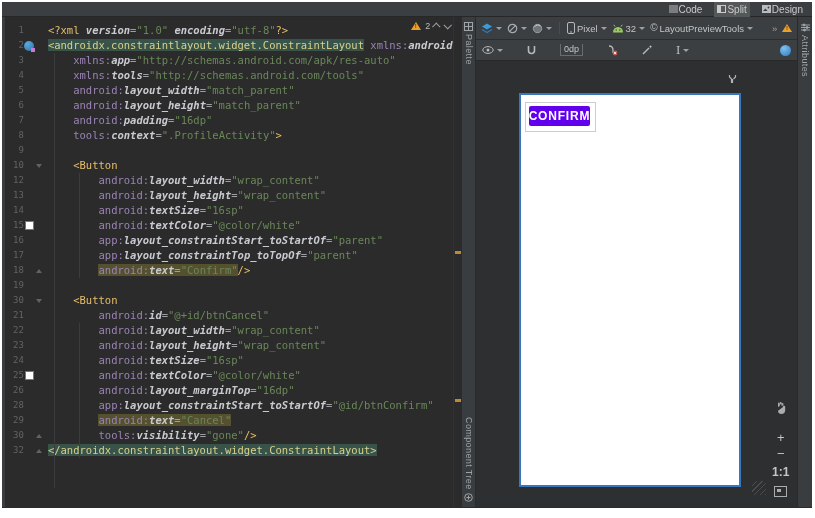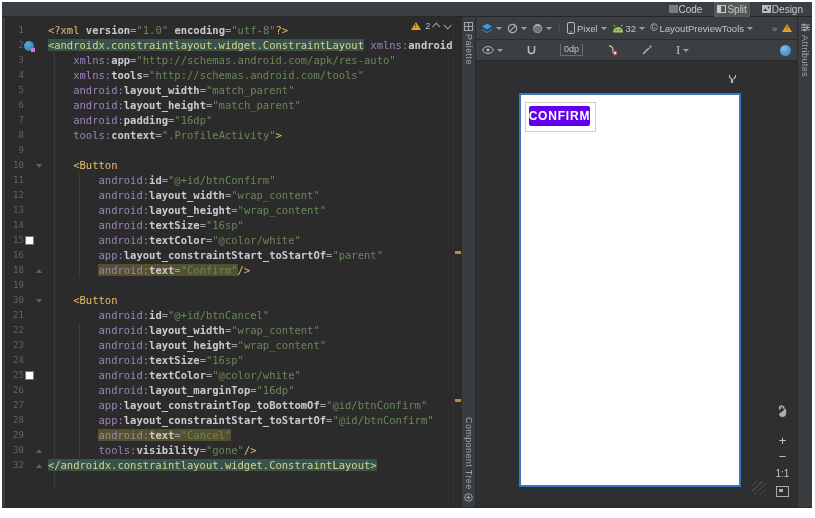--- a/index.html
+++ b/index.html
@@ -21,21 +21,21 @@
   .code-line{display:flex;height:15px;line-height:15px;font-family:"DejaVu Sans Mono",monospace;font-size:10.5px;white-space:pre;}
   .gut{width:38px;flex:none;display:flex;align-items:center;justify-content:flex-end;}
   .lnum{width:18px;text-align:right;color:#606366;font-size:9px;font-family:"DejaVu Sans Mono",monospace;}
   .gslot{width:11px;display:flex;align-items:center;justify-content:center;}
   .fslot{width:9px;display:flex;align-items:center;justify-content:center;}
   .ltext{flex:1;overflow:hidden;padding-left:4px;}
   .tk-decl{color:#E8BF6A;}
   .tk-tag{color:#E8BF6A;}
   .tk-hltag{background:#38544A;color:#D9D08C;}
   .tk-ns{color:#9B84B5;}
-  .tk-attr{color:#C8CAD0;font-weight:bold;}
+  .tk-attr{color:#C8CAD0;font-weight:bold;font-style:italic;}
   .tk-eq{color:#9DA0A3;}
   .tk-val{color:#6A8759;}
   .tk-plain{color:#A9B7C6;}
   .wbg{background:#55512F;}
   .cls-ic{width:10px;height:10px;border-radius:50%;background:radial-gradient(circle at 35% 30%,#55ACE0,#2F6FA8);position:relative;display:inline-block;}
   .cls-ic::after{content:"";position:absolute;right:-1px;bottom:-1px;width:4px;height:4px;background:#C77BD4;}
   .color-swatch{width:7px;height:7px;background:#FFFFFF;border:1px solid #777;display:inline-block;}
   .fold-v{width:0;height:0;border-left:3px solid transparent;border-right:3px solid transparent;border-top:4px solid #5E6366;}
   .fold-u{width:0;height:0;border-left:3px solid transparent;border-right:3px solid transparent;border-bottom:4px solid #5E6366;}
   .indent-guide{position:absolute;width:1px;background:#3A3C3E;}
@@ -70,21 +70,21 @@
 
   .surface{flex:1;background:#2D2F31;position:relative;}
   .canvas{position:absolute;left:43px;top:32px;width:222px;height:394px;background:#FFFFFF;border:2px solid #3876BE;box-sizing:border-box;}
   .sel-outline{position:absolute;left:4px;top:7px;width:69px;height:28px;border:1px solid #CDCDCD;}
   .confirm-btn{position:absolute;left:8px;top:11px;width:61px;height:20px;background:#6200EE;border-radius:2px;color:#FFFFFF;font-size:12px;font-weight:bold;letter-spacing:.8px;display:flex;align-items:center;justify-content:center;}
   .wrench{position:absolute;left:252px;top:13px;}
   .zoom-stack{position:absolute;right:8px;bottom:10px;display:flex;flex-direction:column;align-items:center;gap:7px;}
   .zoom-stack .zbtn{color:#C3C6C8;text-align:center;}
   .z-plus{font-size:13px;line-height:11px;}
   .z-minus{font-size:13px;line-height:8px;}
-  .z-ratio{font-size:10px;font-weight:normal;}
+  .z-ratio{font-size:12px;font-weight:bold;}
   .fit-ic{width:11px;height:9px;border:1px solid #A9ADB0;position:relative;}
   .fit-ic::after{content:"";position:absolute;left:2px;top:2px;width:4px;height:3px;background:#A9ADB0;}
   .hatch{position:absolute;right:31px;bottom:12px;width:14px;height:14px;background:repeating-linear-gradient(135deg,transparent 0 3px,#56595B 3px 4px);opacity:.7;}
 </style>
 </head>
 <body>
 
 <div class="window">
 
   <div class="mode-bar">
@@ -124,36 +124,35 @@
           <div class="code-line"><span class="gut"><span class="lnum">1</span><span class="gslot"></span><span class="fslot"></span></span><span class="ltext"><span class="tk-decl">&lt;?xml </span><span class="tk-attr">version</span><span class="tk-eq">=</span><span class="tk-val">"1.0"</span><span class="tk-plain"> </span><span class="tk-attr">encoding</span><span class="tk-eq">=</span><span class="tk-val">"utf-8"</span><span class="tk-decl">?&gt;</span></span></div>
           <div class="code-line"><span class="gut"><span class="lnum">2</span><span class="gslot"><span class="cls-ic"></span></span><span class="fslot"></span></span><span class="ltext"><span class="tk-hltag">&lt;androidx.constraintlayout.widget.ConstraintLayout</span><span class="tk-plain"> </span><span class="tk-ns">xmlns:</span><span class="tk-attr">android</span><span class="tk-eq">=</span><span class="tk-val">"http://schem</span></span></div>
           <div class="code-line"><span class="gut"><span class="lnum">3</span><span class="gslot"></span><span class="fslot"></span></span><span class="ltext"><span class="tk-plain">    </span><span class="tk-ns">xmlns:</span><span class="tk-attr">app</span><span class="tk-eq">=</span><span class="tk-val">"http://schemas.android.com/apk/res-auto"</span></span></div>
           <div class="code-line"><span class="gut"><span class="lnum">4</span><span class="gslot"></span><span class="fslot"></span></span><span class="ltext"><span class="tk-plain">    </span><span class="tk-ns">xmlns:</span><span class="tk-attr">tools</span><span class="tk-eq">=</span><span class="tk-val">"http://schemas.android.com/tools"</span></span></div>
           <div class="code-line"><span class="gut"><span class="lnum">5</span><span class="gslot"></span><span class="fslot"></span></span><span class="ltext"><span class="tk-plain">    </span><span class="tk-ns">android:</span><span class="tk-attr">layout_width</span><span class="tk-eq">=</span><span class="tk-val">"match_parent"</span></span></div>
           <div class="code-line"><span class="gut"><span class="lnum">6</span><span class="gslot"></span><span class="fslot"></span></span><span class="ltext"><span class="tk-plain">    </span><span class="tk-ns">android:</span><span class="tk-attr">layout_height</span><span class="tk-eq">=</span><span class="tk-val">"match_parent"</span></span></div>
           <div class="code-line"><span class="gut"><span class="lnum">7</span><span class="gslot"></span><span class="fslot"></span></span><span class="ltext"><span class="tk-plain">    </span><span class="tk-ns">android:</span><span class="tk-attr">padding</span><span class="tk-eq">=</span><span class="tk-val">"16dp"</span></span></div>
           <div class="code-line"><span class="gut"><span class="lnum">8</span><span class="gslot"></span><span class="fslot"></span></span><span class="ltext"><span class="tk-plain">    </span><span class="tk-ns">tools:</span><span class="tk-attr">context</span><span class="tk-eq">=</span><span class="tk-val">".ProfileActivity"</span><span class="tk-tag">&gt;</span></span></div>
           <div class="code-line"><span class="gut"><span class="lnum">9</span><span class="gslot"></span><span class="fslot"></span></span><span class="ltext"></span></div>
           <div class="code-line"><span class="gut"><span class="lnum">10</span><span class="gslot"></span><span class="fslot"><span class="fold-v"></span></span></span><span class="ltext"><span class="tk-plain">    </span><span class="tk-tag">&lt;Button</span></span></div>
-          <div class="code-line"><span class="gut"><span class="lnum">11</span><span class="gslot"></span><span class="fslot"></span></span><span class="ltext"><span class="tk-plain">        </span><span class="tk-ns">android:</span><span class="tk-attr">id</span><span class="tk-eq">=</span><span class="tk-val">"@+id/btnConfirm"</span></span></div>
           <div class="code-line"><span class="gut"><span class="lnum">12</span><span class="gslot"></span><span class="fslot"></span></span><span class="ltext"><span class="tk-plain">        </span><span class="tk-ns">android:</span><span class="tk-attr">layout_width</span><span class="tk-eq">=</span><span class="tk-val">"wrap_content"</span></span></div>
           <div class="code-line"><span class="gut"><span class="lnum">13</span><span class="gslot"></span><span class="fslot"></span></span><span class="ltext"><span class="tk-plain">        </span><span class="tk-ns">android:</span><span class="tk-attr">layout_height</span><span class="tk-eq">=</span><span class="tk-val">"wrap_content"</span></span></div>
           <div class="code-line"><span class="gut"><span class="lnum">14</span><span class="gslot"></span><span class="fslot"></span></span><span class="ltext"><span class="tk-plain">        </span><span class="tk-ns">android:</span><span class="tk-attr">textSize</span><span class="tk-eq">=</span><span class="tk-val">"16sp"</span></span></div>
           <div class="code-line"><span class="gut"><span class="lnum">15</span><span class="gslot"><span class="color-swatch"></span></span><span class="fslot"></span></span><span class="ltext"><span class="tk-plain">        </span><span class="tk-ns">android:</span><span class="tk-attr">textColor</span><span class="tk-eq">=</span><span class="tk-val">"@color/white"</span></span></div>
           <div class="code-line"><span class="gut"><span class="lnum">16</span><span class="gslot"></span><span class="fslot"></span></span><span class="ltext"><span class="tk-plain">        </span><span class="tk-ns">app:</span><span class="tk-attr">layout_constraintStart_toStartOf</span><span class="tk-eq">=</span><span class="tk-val">"parent"</span></span></div>
+          <div class="code-line"><span class="gut"><span class="lnum">17</span><span class="gslot"></span><span class="fslot"></span></span><span class="ltext"><span class="tk-plain">        </span><span class="tk-ns">app:</span><span class="tk-attr">layout_constraintTop_toTopOf</span><span class="tk-eq">=</span><span class="tk-val">"parent"</span></span></div>
           <div class="code-line"><span class="gut"><span class="lnum">18</span><span class="gslot"></span><span class="fslot"><span class="fold-u"></span></span></span><span class="ltext"><span class="tk-plain">        </span><span class="tk-ns wbg">android:</span><span class="tk-attr wbg">text</span><span class="tk-eq wbg">=</span><span class="tk-val wbg">"Confirm"</span><span class="tk-tag">/&gt;</span></span></div>
           <div class="code-line"><span class="gut"><span class="lnum">19</span><span class="gslot"></span><span class="fslot"></span></span><span class="ltext"></span></div>
           <div class="code-line"><span class="gut"><span class="lnum">30</span><span class="gslot"></span><span class="fslot"><span class="fold-v"></span></span></span><span class="ltext"><span class="tk-plain">    </span><span class="tk-tag">&lt;Button</span></span></div>
           <div class="code-line"><span class="gut"><span class="lnum">21</span><span class="gslot"></span><span class="fslot"></span></span><span class="ltext"><span class="tk-plain">        </span><span class="tk-ns">android:</span><span class="tk-attr">id</span><span class="tk-eq">=</span><span class="tk-val">"@+id/btnCancel"</span></span></div>
           <div class="code-line"><span class="gut"><span class="lnum">22</span><span class="gslot"></span><span class="fslot"></span></span><span class="ltext"><span class="tk-plain">        </span><span class="tk-ns">android:</span><span class="tk-attr">layout_width</span><span class="tk-eq">=</span><span class="tk-val">"wrap_content"</span></span></div>
           <div class="code-line"><span class="gut"><span class="lnum">23</span><span class="gslot"></span><span class="fslot"></span></span><span class="ltext"><span class="tk-plain">        </span><span class="tk-ns">android:</span><span class="tk-attr">layout_height</span><span class="tk-eq">=</span><span class="tk-val">"wrap_content"</span></span></div>
           <div class="code-line"><span class="gut"><span class="lnum">24</span><span class="gslot"></span><span class="fslot"></span></span><span class="ltext"><span class="tk-plain">        </span><span class="tk-ns">android:</span><span class="tk-attr">textSize</span><span class="tk-eq">=</span><span class="tk-val">"16sp"</span></span></div>
           <div class="code-line"><span class="gut"><span class="lnum">25</span><span class="gslot"><span class="color-swatch"></span></span><span class="fslot"></span></span><span class="ltext"><span class="tk-plain">        </span><span class="tk-ns">android:</span><span class="tk-attr">textColor</span><span class="tk-eq">=</span><span class="tk-val">"@color/white"</span></span></div>
           <div class="code-line"><span class="gut"><span class="lnum">26</span><span class="gslot"></span><span class="fslot"></span></span><span class="ltext"><span class="tk-plain">        </span><span class="tk-ns">android:</span><span class="tk-attr">layout_marginTop</span><span class="tk-eq">=</span><span class="tk-val">"16dp"</span></span></div>
-          <div class="code-line"><span class="gut"><span class="lnum">27</span><span class="gslot"></span><span class="fslot"></span></span><span class="ltext"><span class="tk-plain">        </span><span class="tk-ns">app:</span><span class="tk-attr">layout_constraintTop_toBottomOf</span><span class="tk-eq">=</span><span class="tk-val">"@id/btnConfirm"</span></span></div>
           <div class="code-line"><span class="gut"><span class="lnum">28</span><span class="gslot"></span><span class="fslot"></span></span><span class="ltext"><span class="tk-plain">        </span><span class="tk-ns">app:</span><span class="tk-attr">layout_constraintStart_toStartOf</span><span class="tk-eq">=</span><span class="tk-val">"@id/btnConfirm"</span></span></div>
           <div class="code-line"><span class="gut"><span class="lnum">29</span><span class="gslot"></span><span class="fslot"></span></span><span class="ltext"><span class="tk-plain">        </span><span class="tk-ns wbg">android:</span><span class="tk-attr wbg">text</span><span class="tk-eq wbg">=</span><span class="tk-val wbg">"Cancel"</span></span></div>
           <div class="code-line"><span class="gut"><span class="lnum">30</span><span class="gslot"></span><span class="fslot"><span class="fold-u"></span></span></span><span class="ltext"><span class="tk-plain">        </span><span class="tk-ns">tools:</span><span class="tk-attr">visibility</span><span class="tk-eq">=</span><span class="tk-val">"gone"</span><span class="tk-tag">/&gt;</span></span></div>
           <div class="code-line"><span class="gut"><span class="lnum">32</span><span class="gslot"></span><span class="fslot"><span class="fold-u"></span></span></span><span class="ltext"><span class="tk-hltag">&lt;/androidx.constraintlayout.widget.ConstraintLayout&gt;</span></span></div>
         </div>
       <div class="indent-guide" style="left:48px;top:36px;height:435px;"></div>
       <div class="indent-guide" style="left:73px;top:156px;height:105px;"></div>
       <div class="indent-guide" style="left:73px;top:306px;height:135px;"></div>
       <div class="scroll-stripe">
         <div class="stripe-mark" style="top:234px;"></div>

